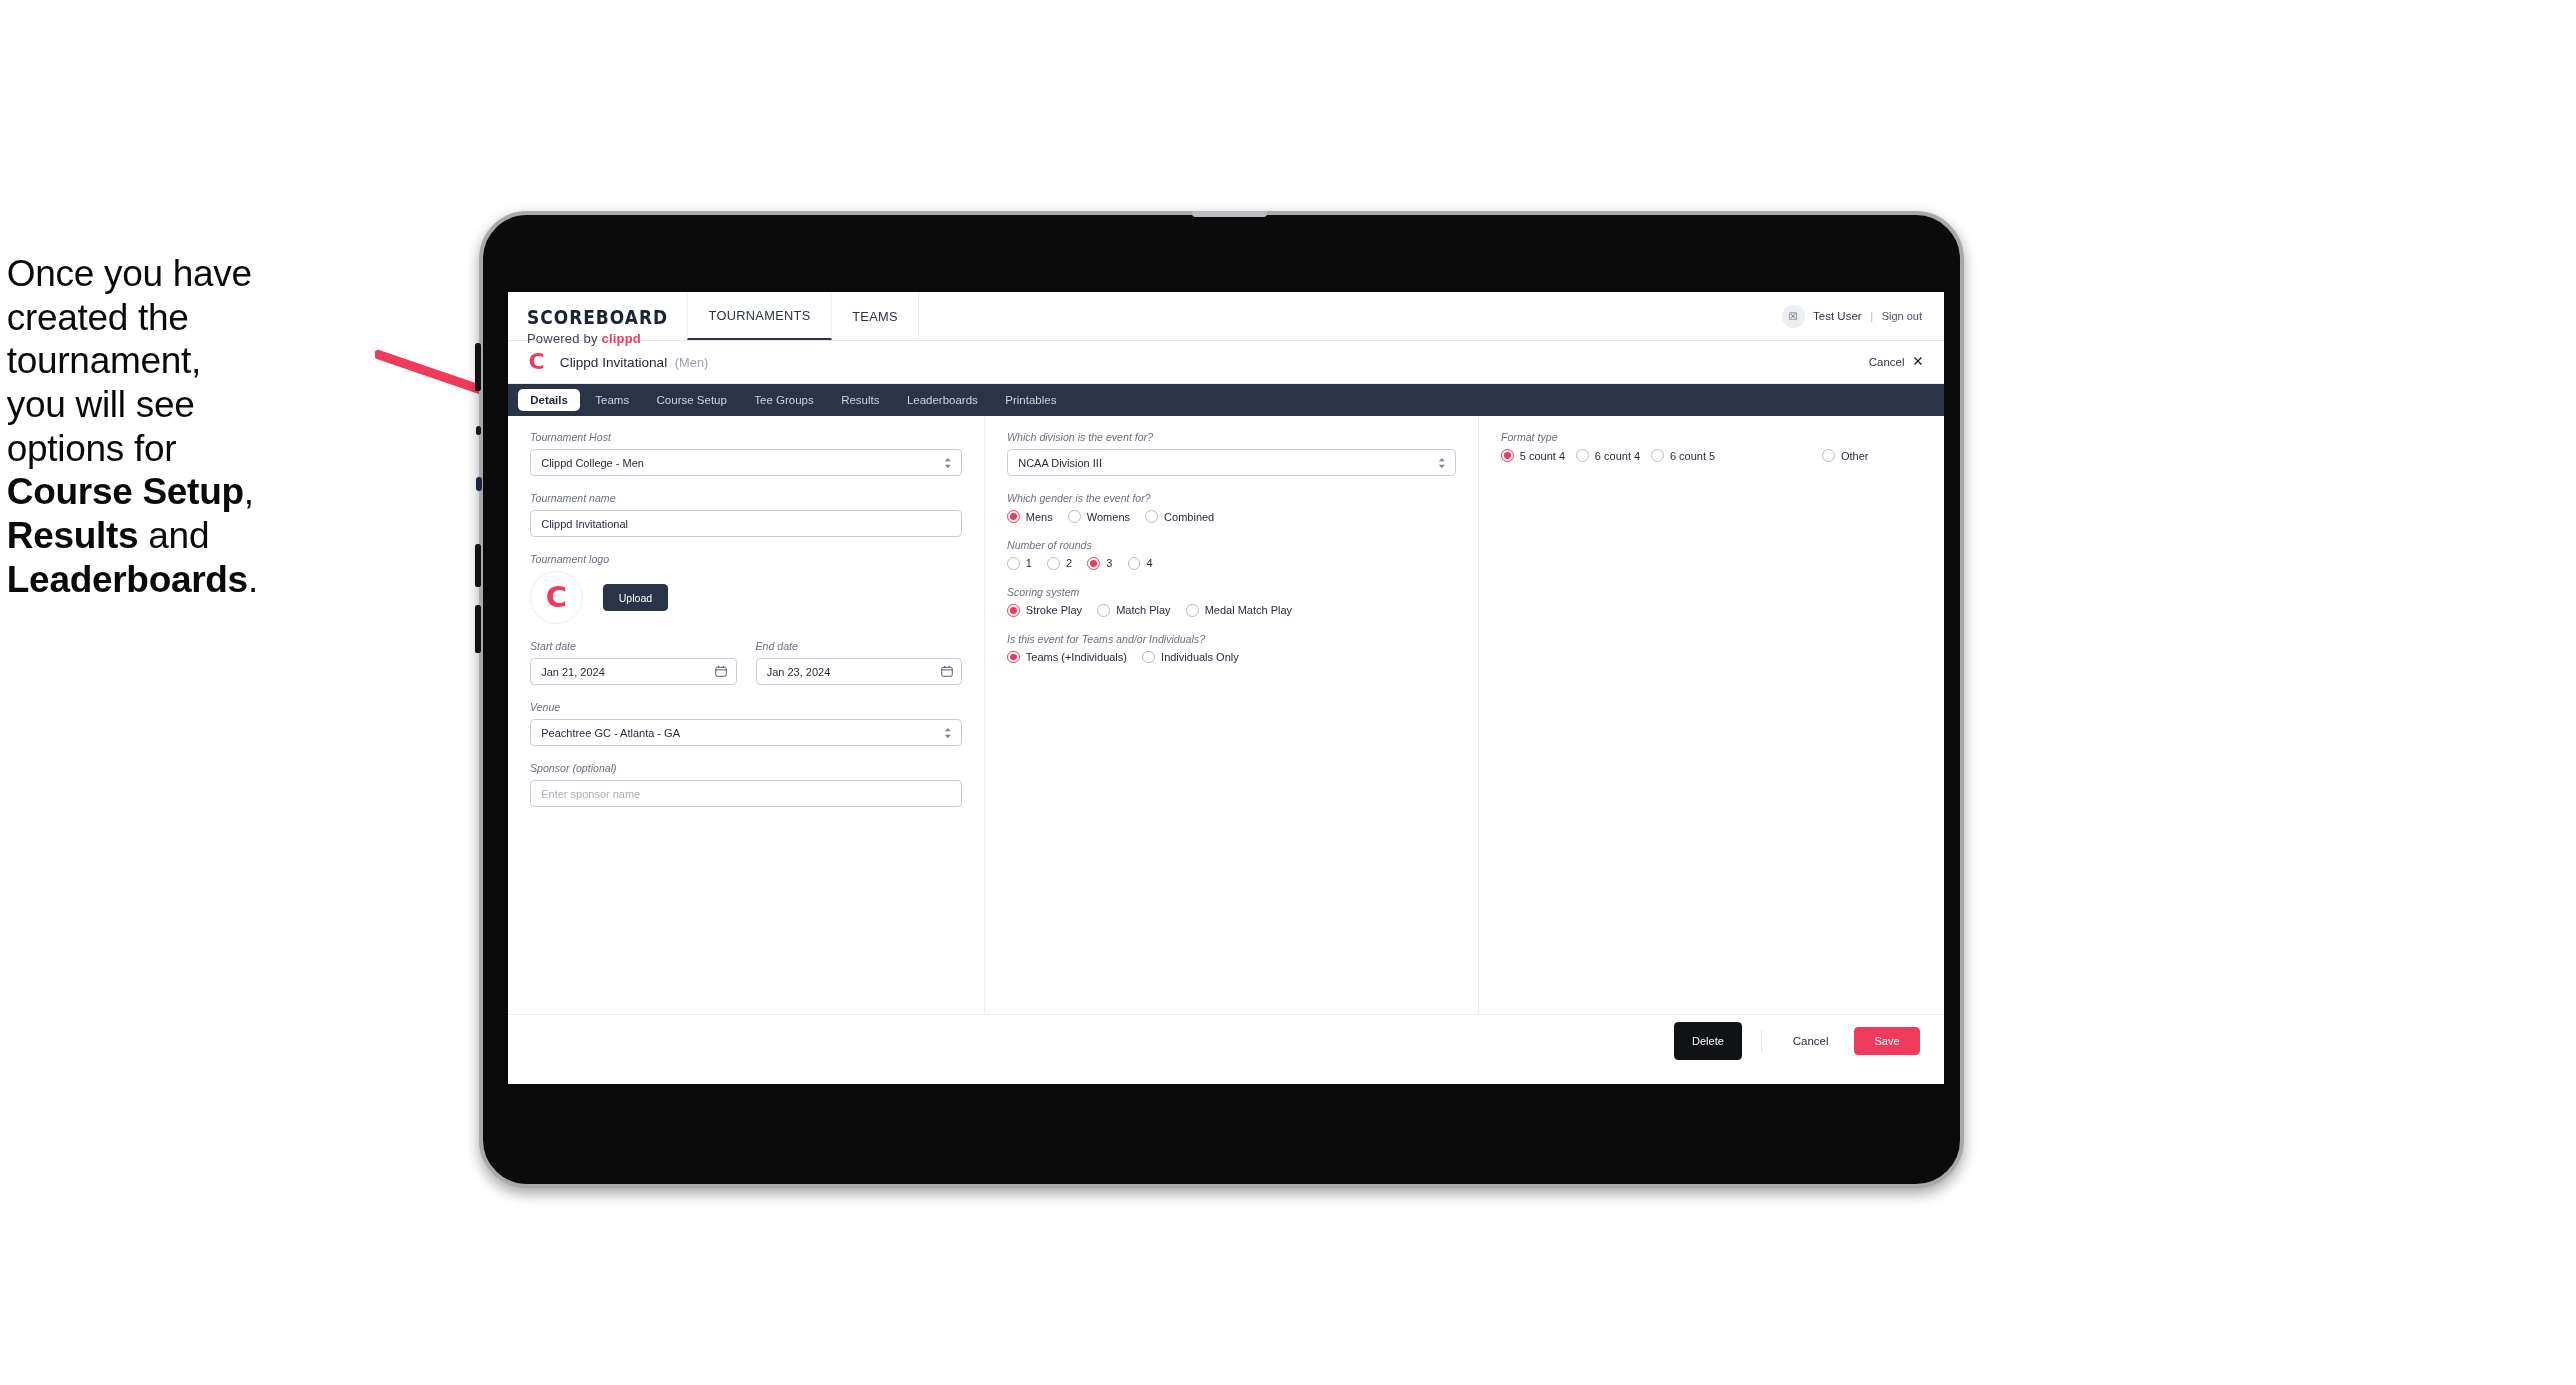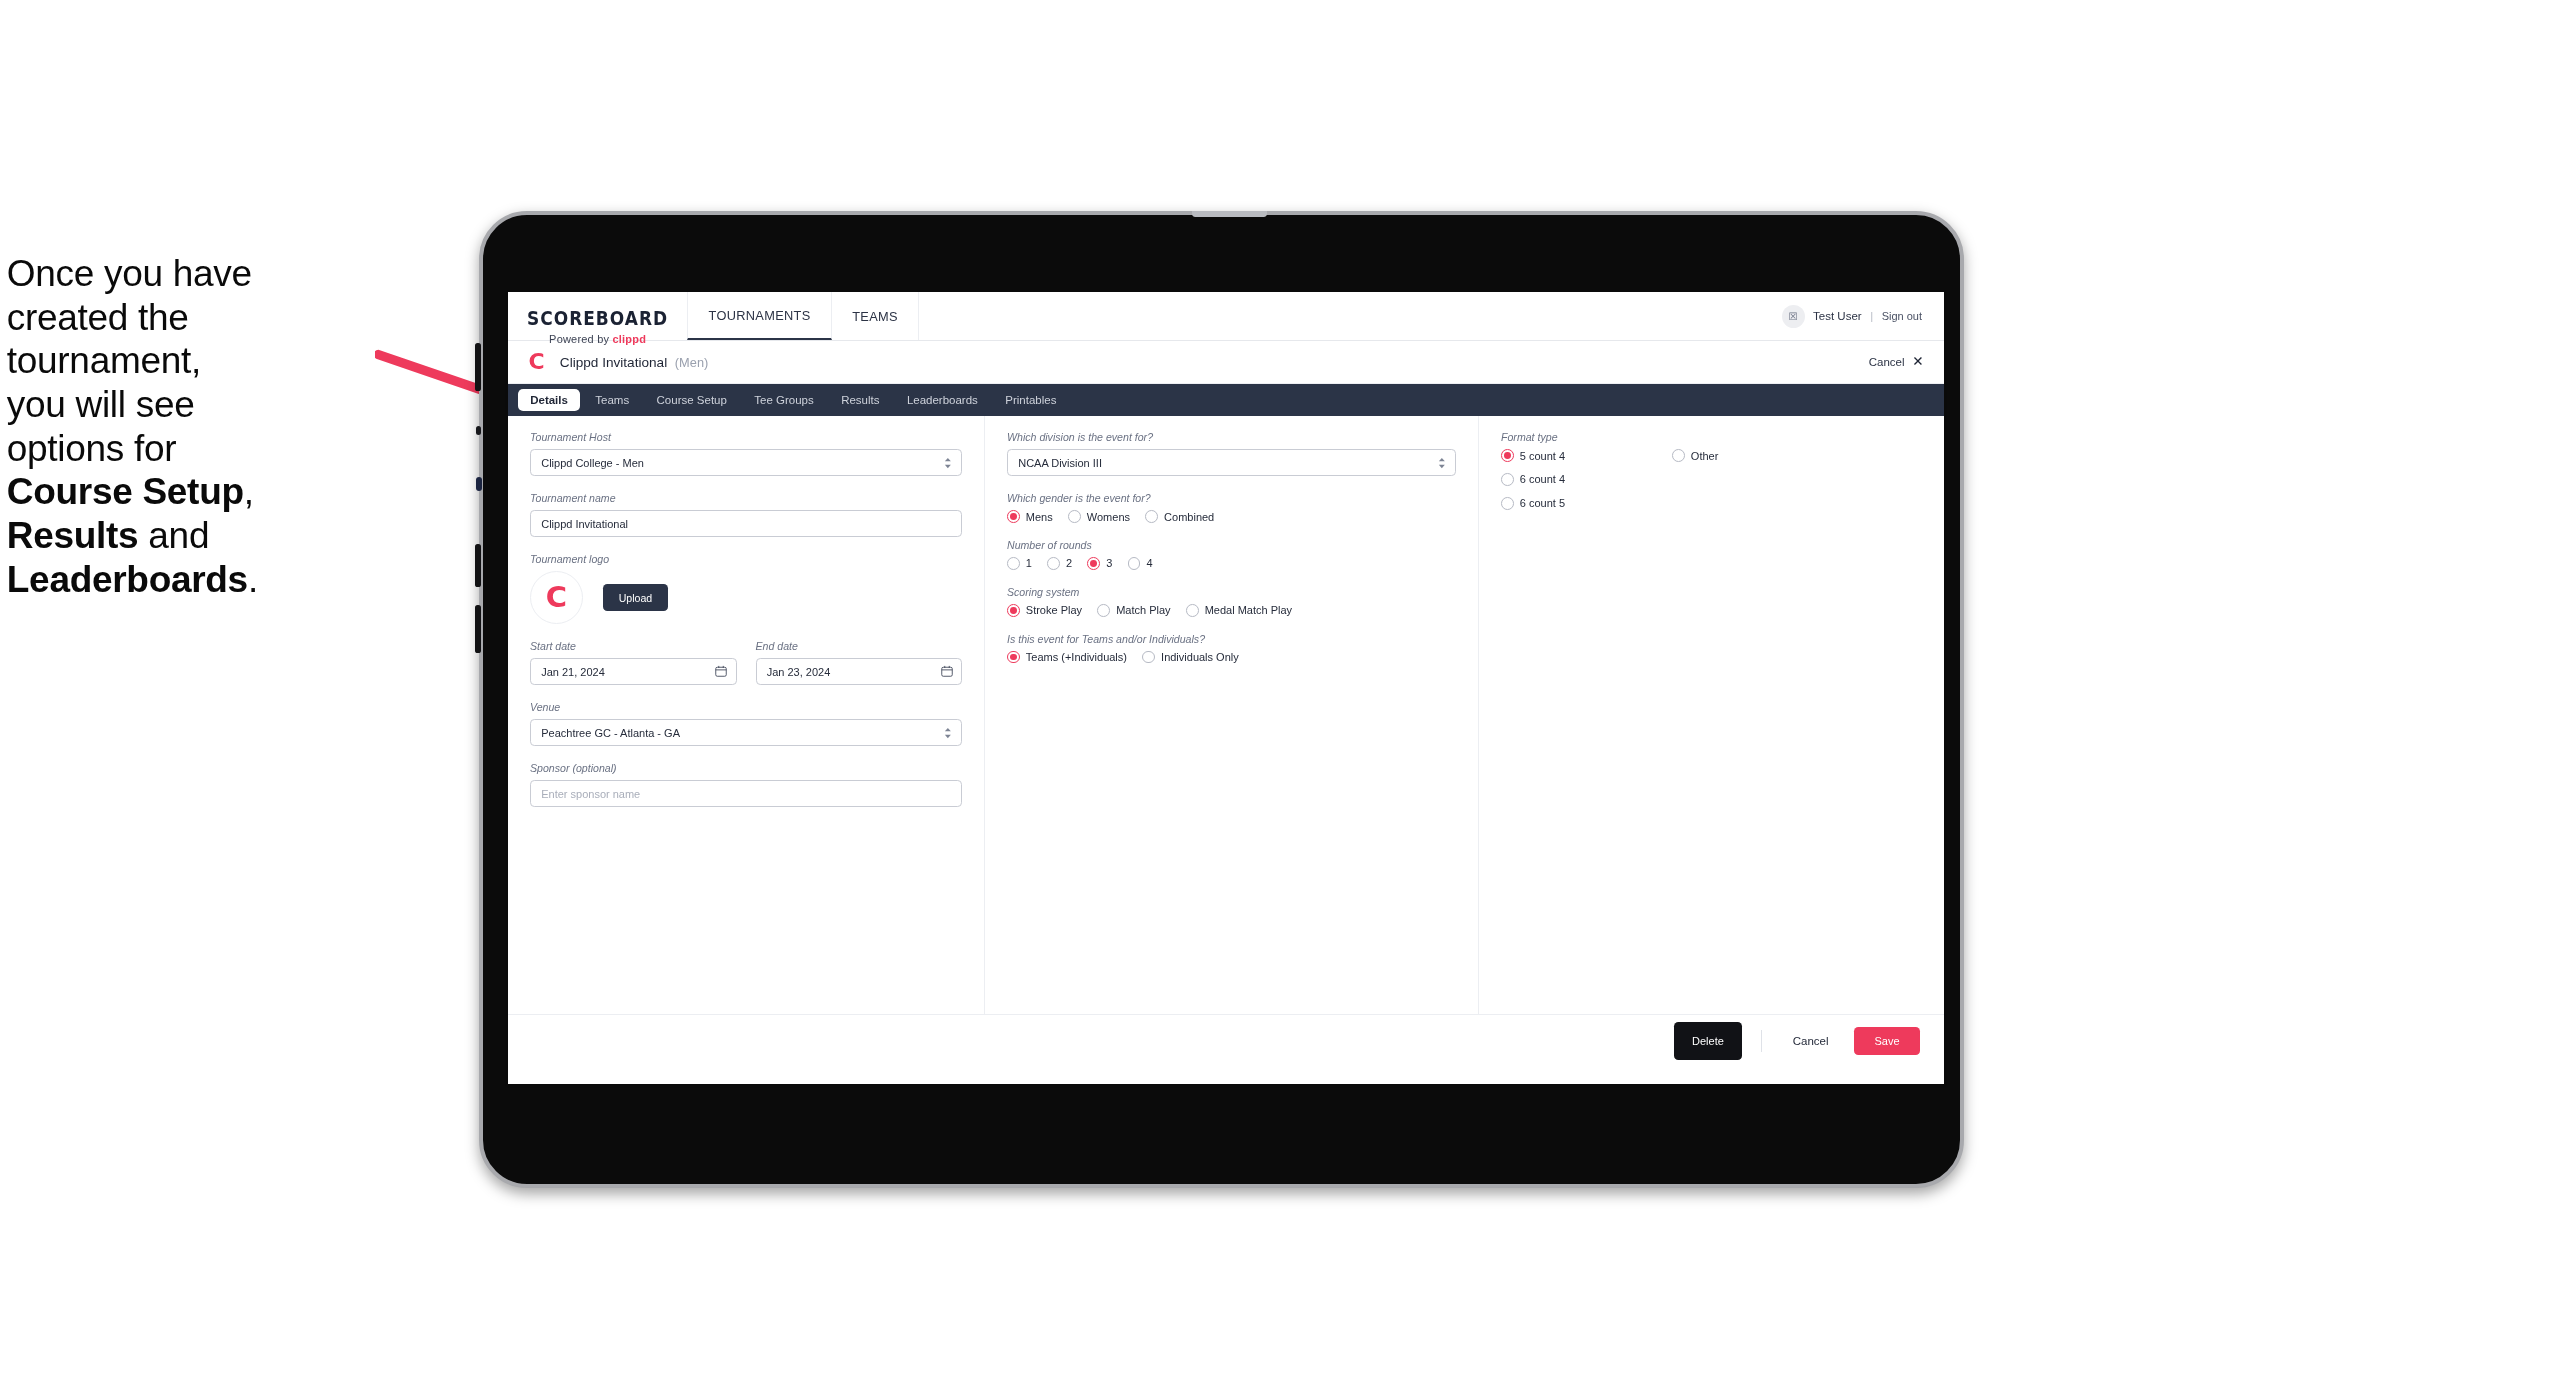--- a/index.html
+++ b/index.html
@@ -51,21 +51,21 @@
   
   #topnav {
     height: 49px; background: #ffffff; border-bottom: 0.9px solid #e6e8ec;
     display: flex; align-items: stretch; position: relative;
   }
   .brand { padding: 0 19px; display:flex; flex-direction:column; justify-content:center;margin-top:21px; }
   .brand-title {
     font-size: 17px; font-weight: 800; letter-spacing: 1px; color:#1b2233;
     font-family: "DejaVu Sans", sans-serif; transform: scaleY(1.15); transform-origin: left center;
   }
-  .brand-sub { font-size: 11px; color:#3d4354; margin-top:4.3px; letter-spacing:0.2px;text-align:center; }
+  .brand-sub { font-size: 13px; color:#3d4354; margin-top:4.3px; letter-spacing:0.2px; }
   .brand-sub .pink { color:#ee3a5c; font-weight:700; }
 
   .topnav-tabs { display:flex; align-items:stretch; }
   .topnav-tab {
     padding: 0 20.4px; display:flex; align-items:center;
     font-size: 12.8px; color:#2c3345; letter-spacing:0.3px;
     border-right: 0.9px solid #eceef2; cursor:pointer;
   }
   .topnav-tab:first-child { border-left: 0.9px solid #eceef2; }
   .topnav-tab.active { border-bottom: 2.6px solid #2b3447; font-weight:500; }
@@ -145,21 +145,21 @@
   .radio { display:flex; align-items:center; gap:6px; cursor:pointer; }
   .rdot {
     width: 12.8px; height: 12.8px; border-radius:50%; border: 1.3px solid #b6bac4;
     display:flex; align-items:center; justify-content:center; flex:none;
   }
   .rdot.on { border-color:#ee3a5c; }
   .rdot.on::after { content:""; width: 6.8px; height: 6.8px; border-radius:50%; background:#ee3a5c; }
   .rlabel { font-size: 11px; color:#262c3b; white-space:nowrap; }
 
   .fmt-wrap { display:flex; }
-  .fmt-col { display:flex; flex-direction:column; gap: 11px; }
+  .fmt-col { display:flex; flex-direction:row; gap: 11px; }
   .fmt-col.right { margin-left: 107px; }
 
   
   #footer {
     height: 53px; border-top:0.9px solid #eceef2; background:#fff;
     display:flex; align-items:center; justify-content:flex-end; gap: 0; padding-right: 24px;
   }
   .btn-delete { background:#111216; color:#fff; font-size:11px; border-radius:4.3px; padding: 13px 18px; cursor:pointer; }
   .vdiv { width:0.9px; height: 22px; background:#dfe2e8; margin: 0 19px; }
   .btn-cancel { font-size:11.5px; color:#1f2535; padding: 7.7px 12px; cursor:pointer; }

